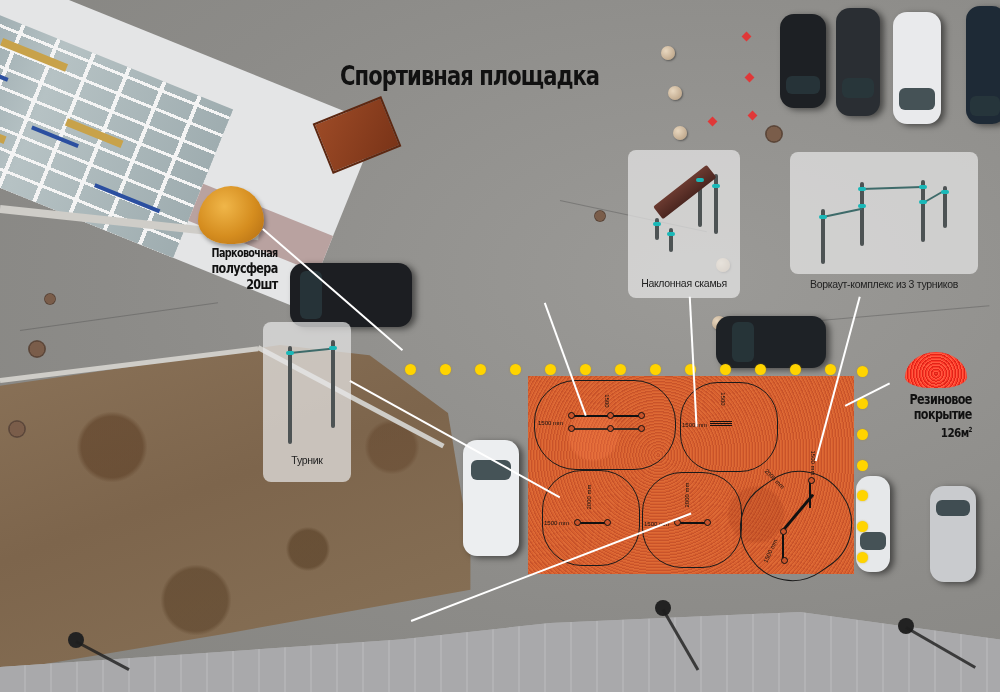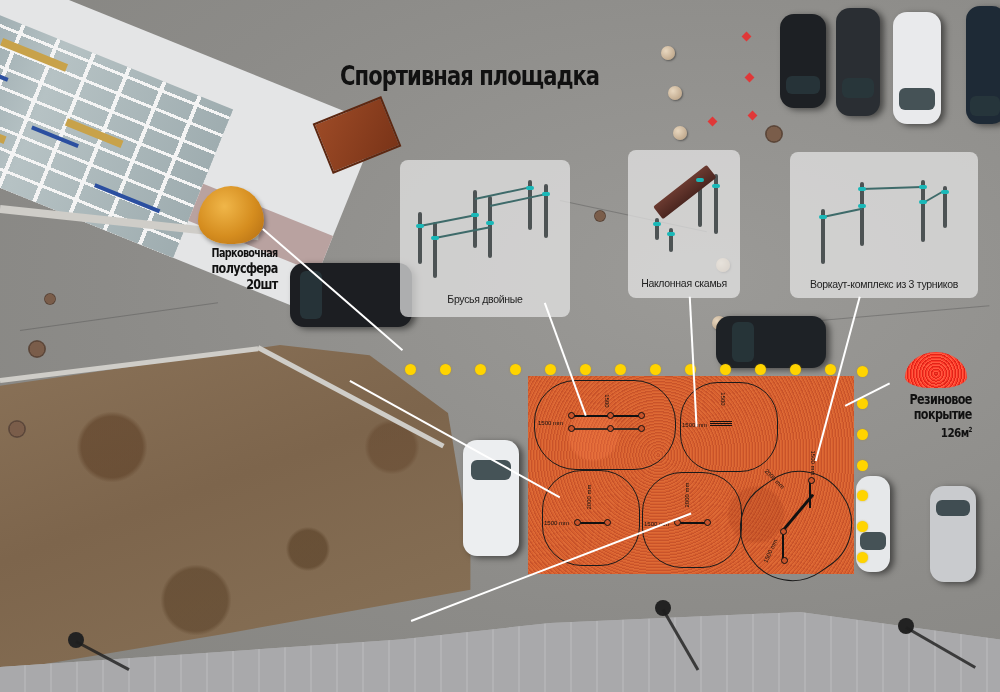--- a/index.html
+++ b/index.html
@@ -238,70 +238,59 @@
     <div style="font-size:14px;line-height:16px">20шт</div>
   </div>
 
   <div class="crumb"></div>
   <div class="legend-text" style="right:28px;top:392px;font-size:14px;line-height:15px">
     <div>Резиновое</div>
     <div>покрытие</div>
     <div style="font-size:13px;line-height:16px"><span>126м</span><sup style="font-size:7px">2</sup></div>
   </div>
 
-  <div class="panel" style="left:400px;top:160px;width:170px;height:157px">
-    <div class="pole" style="left:18px;top:52px;height:52px"></div>
-    <div class="pole" style="left:33px;top:62px;height:56px"></div>
-    <div class="pole" style="left:73px;top:30px;height:58px"></div>
-    <div class="pole" style="left:88px;top:36px;height:62px"></div>
-    <div class="pole" style="left:128px;top:20px;height:50px"></div>
-    <div class="pole" style="left:144px;top:24px;height:54px"></div>
-    <div class="bar" style="left:20px;top:65px;width:56px;transform:rotate(-11deg)"></div>
-    <div class="bar" style="left:35px;top:77px;width:56px;transform:rotate(-11deg)"></div>
-    <div class="bar" style="left:75px;top:38px;width:56px;transform:rotate(-12deg)"></div>
-    <div class="bar" style="left:90px;top:45px;width:56px;transform:rotate(-12deg)"></div>
-    <div class="clamp" style="left:16px;top:64px"></div>
-      <div class="clamp" style="left:31px;top:76px"></div>
-    <div class="clamp" style="left:71px;top:53px"></div>
-      <div class="clamp" style="left:86px;top:61px"></div>
-    <div class="clamp" style="left:126px;top:26px"></div>
-      <div class="clamp" style="left:142px;top:32px"></div>
-    <div class="panel-label" style="top:133px">Брусья двойные</div>
-  </div>
 
   <div class="panel" style="left:628px;top:150px;width:112px;height:148px">
     <div class="pole" style="left:27px;top:68px;height:22px"></div>
     <div class="pole" style="left:41px;top:78px;height:24px"></div>
     <div class="pole" style="left:70px;top:25px;height:52px"></div>
     <div class="pole" style="left:86px;top:24px;height:60px"></div>
     <div class="abs" style="left:30px;top:55px;width:68px;height:16px;background:linear-gradient(#6b3a30,#4b2620);transform:rotate(-38deg);transform-origin:left center;border-radius:2px"></div>
     <div class="clamp" style="left:25px;top:72px"></div>
       <div class="clamp" style="left:39px;top:82px"></div>
     <div class="clamp" style="left:68px;top:28px"></div>
       <div class="clamp" style="left:84px;top:34px"></div>
     <div class="panel-label" style="top:127px">Наклонная скамья</div>
   </div>
 
-  <div class="panel" style="left:790px;top:152px;width:188px;height:146px">
+  <div class="panel" style="left:790px;top:152px;width:188px;height:122px">
     <div class="pole" style="left:31px;top:57px;height:55px"></div>
     <div class="pole" style="left:70px;top:30px;height:64px"></div>
     <div class="pole" style="left:131px;top:28px;height:62px"></div>
     <div class="pole" style="left:153px;top:34px;height:42px"></div>
     <div class="bar" style="left:33px;top:64px;width:40px;transform:rotate(-12deg)"></div>
     <div class="bar" style="left:72px;top:36px;width:60px;transform:rotate(-2deg)"></div>
     <div class="bar" style="left:133px;top:50px;width:22px;transform:rotate(-30deg)"></div>
     <div class="clamp" style="left:29px;top:63px"></div>
       <div class="clamp" style="left:68px;top:35px"></div>
     <div class="clamp" style="left:68px;top:52px"></div>
       <div class="clamp" style="left:129px;top:33px"></div>
     <div class="clamp" style="left:129px;top:48px"></div>
       <div class="clamp" style="left:151px;top:38px"></div>
     <div class="panel-label" style="top:126px">Воркаут-комплекс из 3 турников</div>
   </div>
 
+  <div class="panel" style="left:263px;top:322px;width:88px;height:160px">
+    <div class="pole" style="left:25px;top:24px;height:98px"></div>
+    <div class="pole" style="left:68px;top:18px;height:88px"></div>
+    <div class="bar" style="left:27px;top:30px;width:44px;transform:rotate(-6deg)"></div>
+    <div class="clamp" style="left:23px;top:29px"></div>
+      <div class="clamp" style="left:66px;top:24px"></div>
+    <div class="panel-label" style="top:132px">Турник</div>
+  </div>
 
 
   <div class="leader" style="left:263px;top:228px;width:185px;transform:rotate(41deg)"></div>
   <div class="leader" style="left:545px;top:302px;width:120px;transform:rotate(70deg)"></div>
   <div class="leader" style="left:690px;top:296px;width:130px;transform:rotate(87deg)"></div>
   <div class="leader" style="left:860px;top:296px;width:170px;transform:rotate(105deg)"></div>
   <div class="leader" style="left:350px;top:380px;width:240px;transform:rotate(29deg)"></div>
   <div class="leader" style="left:411px;top:620px;width:300px;transform:rotate(-21deg)"></div>
   <div class="leader" style="left:845px;top:405px;width:50px;transform:rotate(-27deg)"></div>
 </div>

